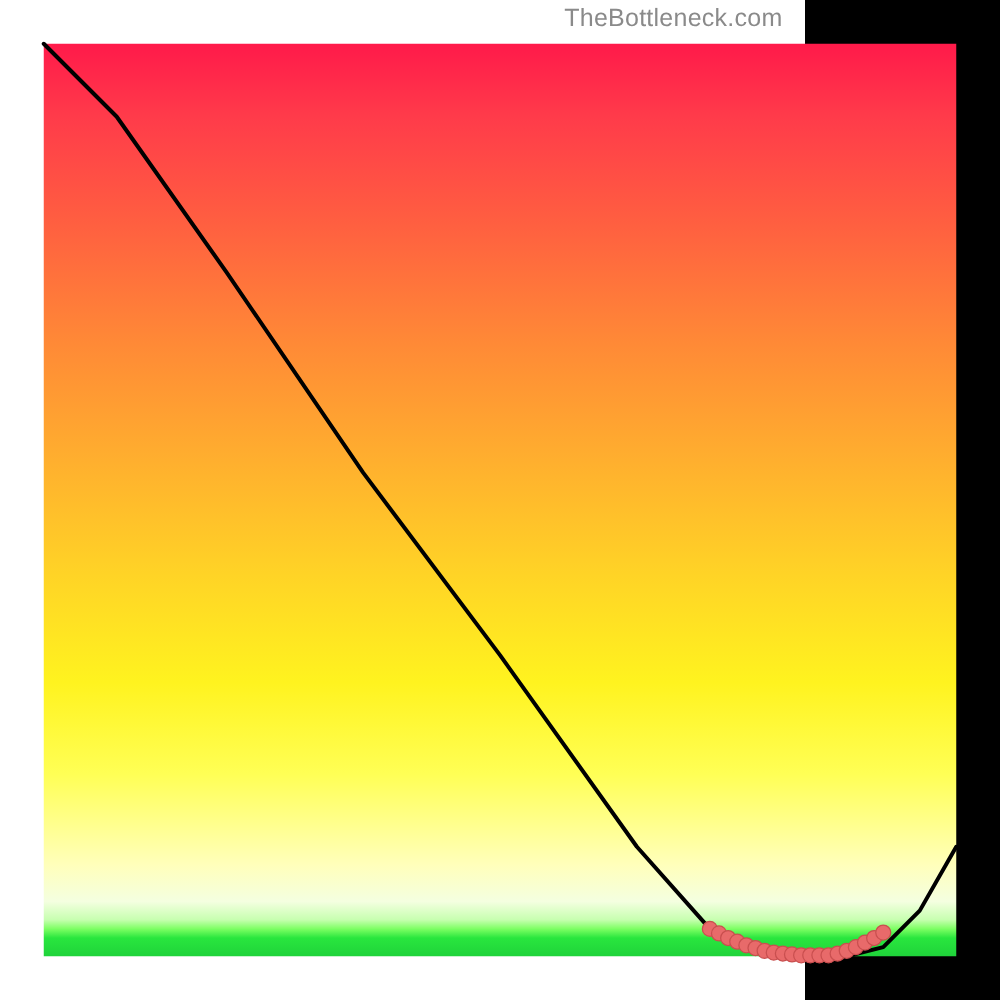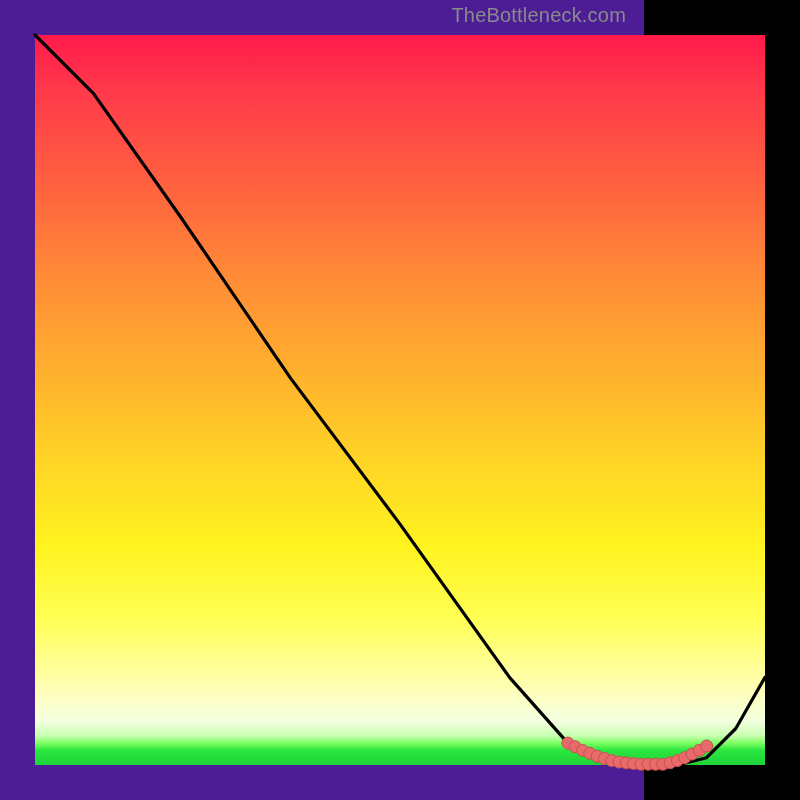--- a/index.html
+++ b/index.html
@@ -8,21 +8,21 @@
     width: 800px;
     height: 800px;
     background: #000;
     overflow: hidden;
     font-family: Arial, Helvetica, sans-serif;
   }
   .frame {
     position: relative;
     width: 644px;
     height: 800px;
-    background: #4c1d95;
+    background: #ffffff;
   }
   .attribution {
     position: absolute;
     top: 4px;
     right: 18px;
     color: #8a8a8a;
     font-size: 20px;
     letter-spacing: 0.2px;
     font-weight: 400;
   }

